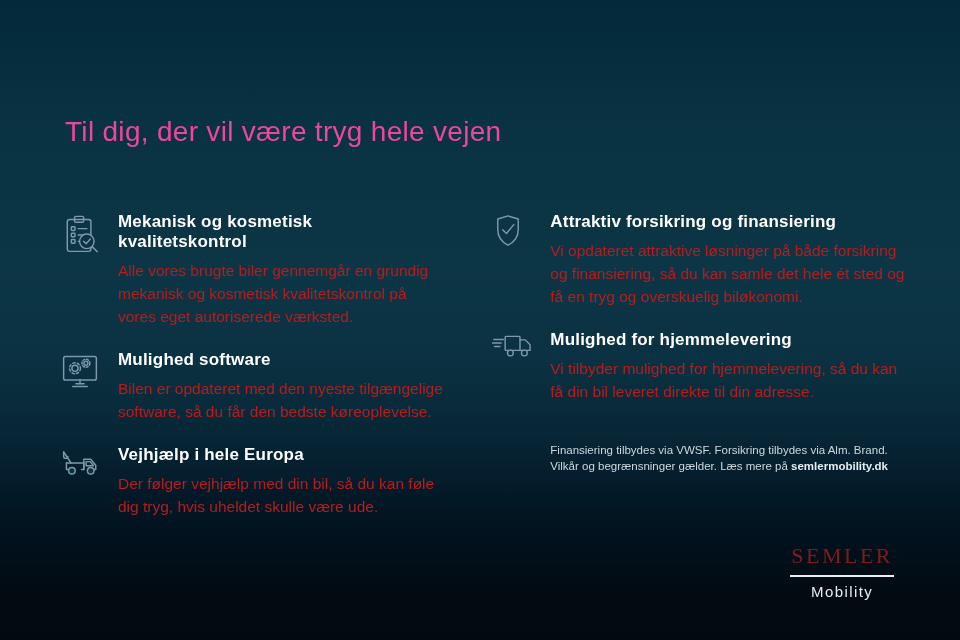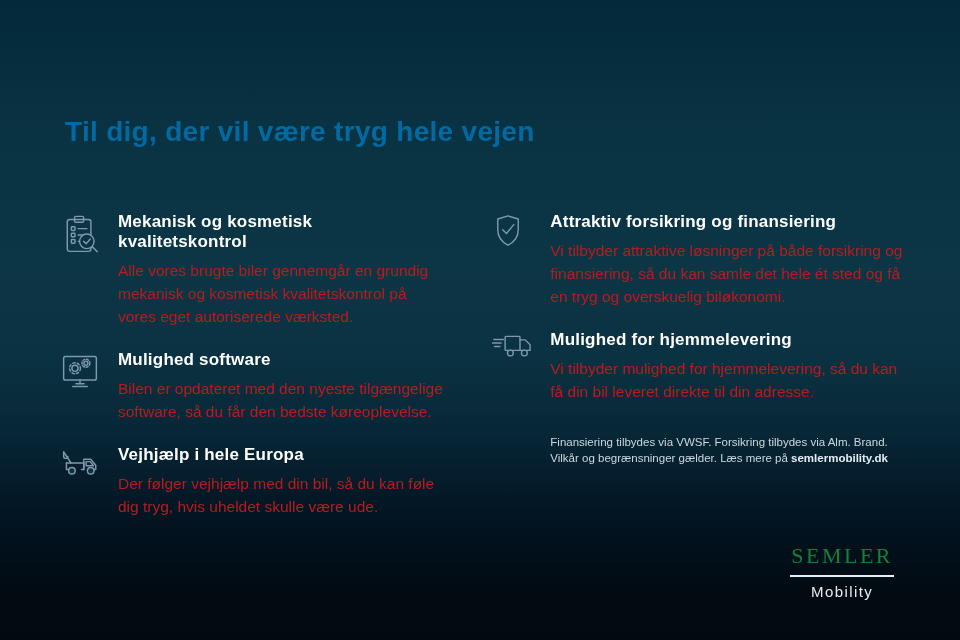--- a/index.html
+++ b/index.html
@@ -9,21 +9,21 @@
     position:relative;
     background:linear-gradient(180deg,
       #03293a 0%, #093242 20%, #0c3545 42%, #0b3242 56%,
       #072636 68%, #031523 80%, #020b12 92%, #030a0f 100%);
     color:#ffffff;
   }
   .page { position:absolute; inset:0; }
 
   .heading {
     position:absolute; left:65px; top:116px;
-    font-size:28px; font-weight:700; letter-spacing:.3px; color:#0369a1;
+    font-size:28px; font-weight:400; letter-spacing:.3px; color:#ec4899;
   }
 
   .features {
     position:absolute; left:60px; top:212px; width:846px;
     display:flex; column-gap:48px;
   }
   .col { display:flex; flex-direction:column; }
   .col-left  { width:392px; }
   .col-right { width:422px; }
 
@@ -37,30 +37,30 @@
   .feature-text { flex:1; }
   .feature-title {
     font-size:17px; font-weight:700; color:#ffffff;
     letter-spacing:.2px; margin-bottom:7px;
   }
   .feature-body {
     font-size:15.5px; line-height:23px; color:#b91c1c; font-weight:400;
   }
 
   .disclaimer {
-    margin-top:9px; padding-left:58px;
+    margin-top:17px; padding-left:58px;
     font-size:11.5px; line-height:16px; color:#ccd8dd;
   }
   .disclaimer b { color:#e4edf1; }
 
   .logo { position:absolute; right:66px; bottom:40px; text-align:center; }
   .logo-name {
     display:inline-block;
     font-family:"Liberation Serif", serif;
-    font-size:22px; letter-spacing:2.5px; color:#15803d;
+    font-size:22px; letter-spacing:2.5px; color:#7f1d1d;
     padding:0 1px 6px 1px; border-bottom:2px solid #e9eff2;
   }
   .logo-sub {
     margin-top:6px; font-size:15px; letter-spacing:1.4px; color:#e6edf0;
   }
 </style>
 </head>
 <body>
 
 <div class="page">
@@ -138,21 +138,21 @@
 
       <div class="feature">
         <span class="feature-icon">
           <svg width="32" height="36" viewBox="0 0 36 40">
             <path d="M6.5,6.5 L18,3 L29.5,6.5 V18.5 C29.5,27 24,32.8 18,36 C12,32.8 6.5,27 6.5,18.5 Z"></path>
             <polyline points="12,18.5 16.3,22.8 24.5,12.8"></polyline>
           </svg>
         </span>
         <div class="feature-text">
           <div class="feature-title">Attraktiv forsikring og finansiering</div>
-          <div class="feature-body">Vi tilbyder attraktive løsninger på både forsikring og finansiering, så du kan samle det hele ét sted og få en tryg og overskuelig biløkonomi.</div>
+          <div class="feature-body">Vi opdateret attraktive løsninger på både forsikring og finansiering, så du kan samle det hele ét sted og få en tryg og overskuelig biløkonomi.</div>
         </div>
       </div>
 
       <div class="feature">
         <span class="feature-icon">
           <svg width="42" height="30" viewBox="0 0 48 32">
             <line x1="2" y1="8.5" x2="13" y2="8.5"></line>
             <line x1="0.5" y1="12.5" x2="10.5" y2="12.5"></line>
             <line x1="3" y1="16.5" x2="9" y2="16.5"></line>
             <rect x="15" y="5" width="17" height="16" rx="1"></rect>

